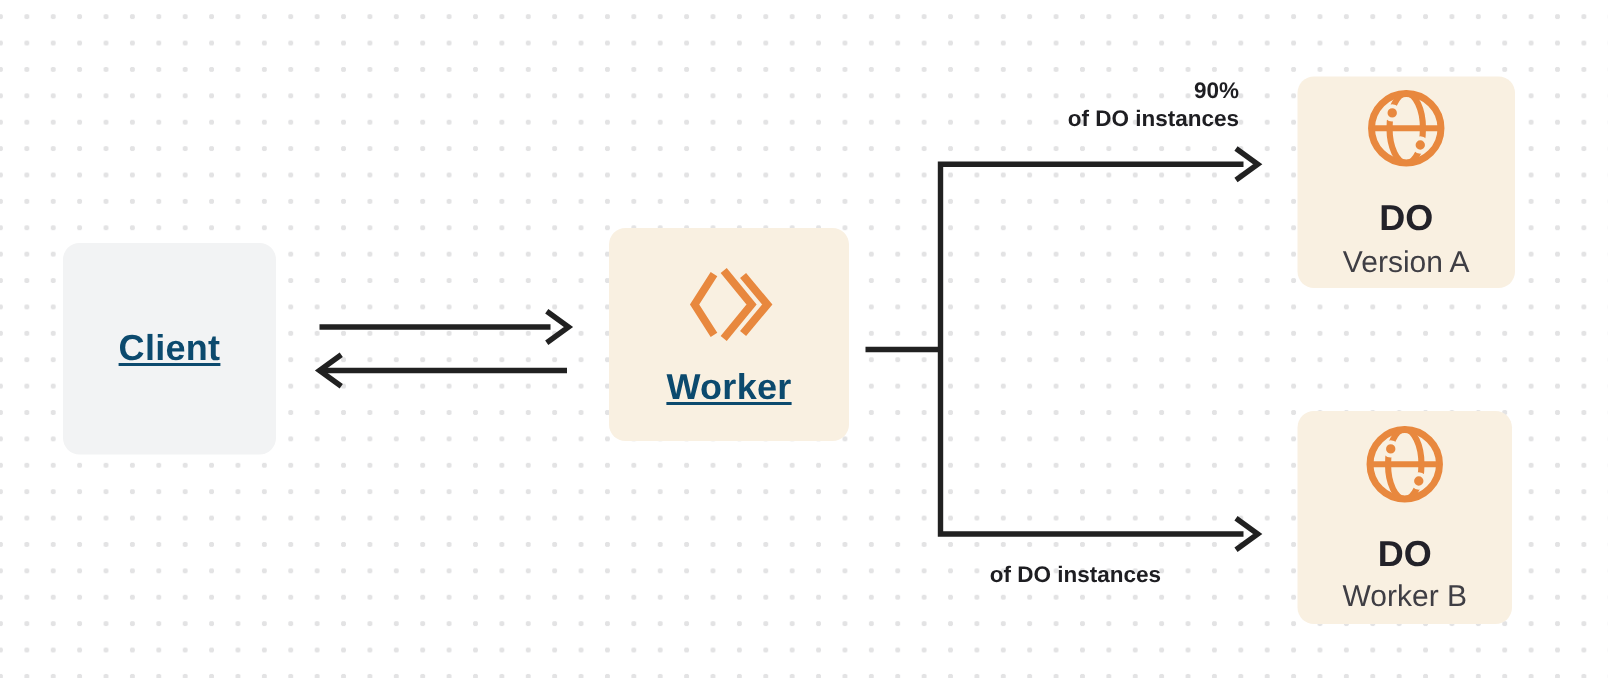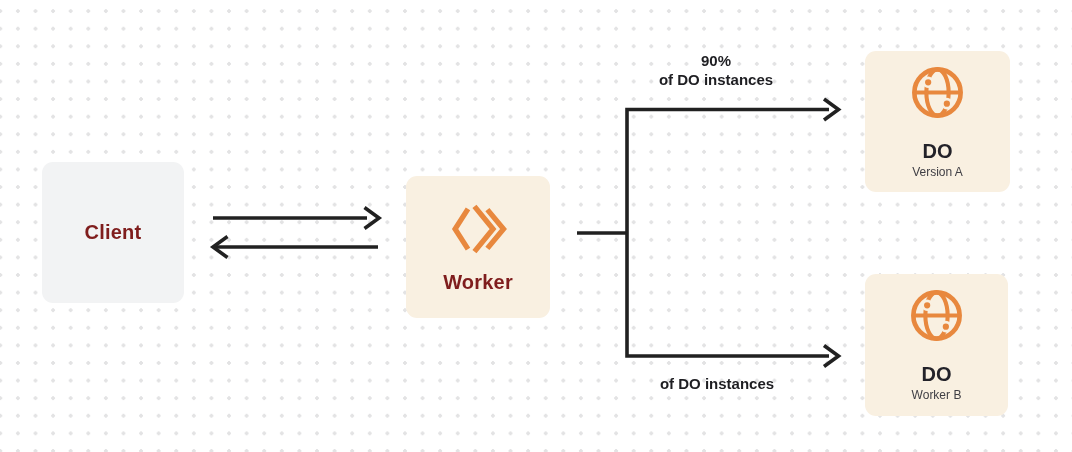--- a/index.html
+++ b/index.html
@@ -35,54 +35,55 @@
     border-radius: 11px;
     display: flex;
     flex-direction: column;
     align-items: center;
     justify-content: center;
     box-sizing: border-box;
   }
   .gray-box  { background: #f2f3f4; }
   .cream-box { background: #f9f0e1; }
   #client { left: 42px; top: 162px; width: 142px; height: 141px; }
-  #worker { left: 406px; top: 176px; width: 144px; height: 142px; }
+  #worker { left: 406px; top: 152px; width: 160px; height: 142px; }
   #do-a   { left: 865px; top: 51px;  width: 145px; height: 141px; }
   #do-b   { left: 865px; top: 274px; width: 143px; height: 142px; }
   .node-label {
-    font-size: 20px;
+    font-size: 24px;
     font-weight: 700;
-    color: #7f1d1d;
+    color: #0c4a6e;
     letter-spacing: 0.2px;
+    text-decoration: underline;
   }
   #worker .node-label { margin-top: 13px; }
   .do-title {
-    font-size: 20px;
+    font-size: 24px;
     font-weight: 700;
     color: #232229;
     margin-top: 19px;
     line-height: 1.1;
   }
   .do-subtitle {
-    font-size: 12px;
+    font-size: 20px;
     font-weight: 400;
     color: #3f3e44;
     margin-top: 4px;
     line-height: 1.1;
   }
   .split-label {
     position: absolute;
     width: 220px;
     text-align: center;
     color: #1e1e22;
     font-size: 15px;
     font-weight: 700;
     line-height: 19px;
   }
-  #split-label-top    { left: 606px; top: 51px; }
+  #split-label-top    { left: 606px; top: 51px; text-align: right; }
   #split-label-bottom { left: 607px; top: 374px; }
   .split-line { display: block; }
   .icon-svg { display: block; }
 </style>
 </head>
 <body>
 
 <div id="canvas">
 
   <svg id="connector-layer" viewBox="0 0 1072 452" xmlns="http://www.w3.org/2000/svg">

